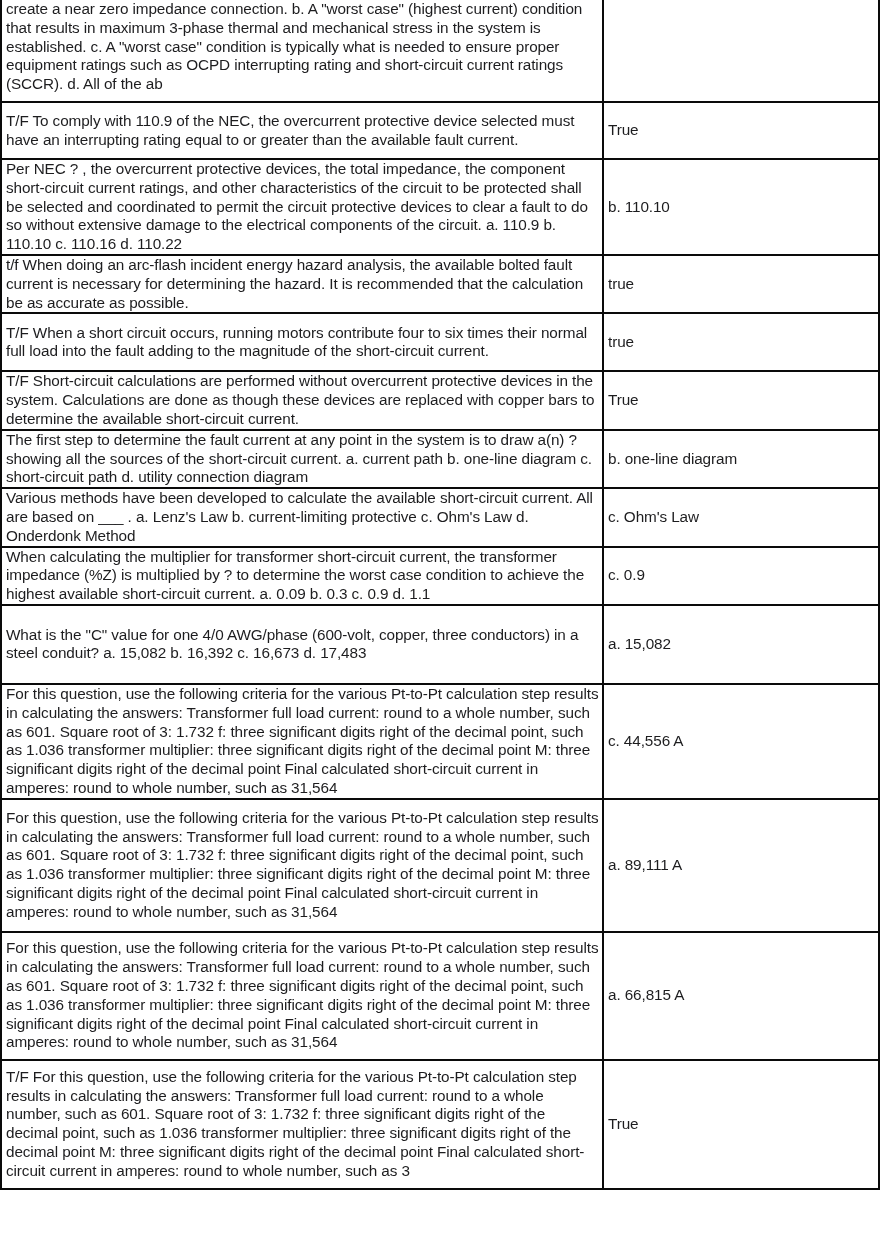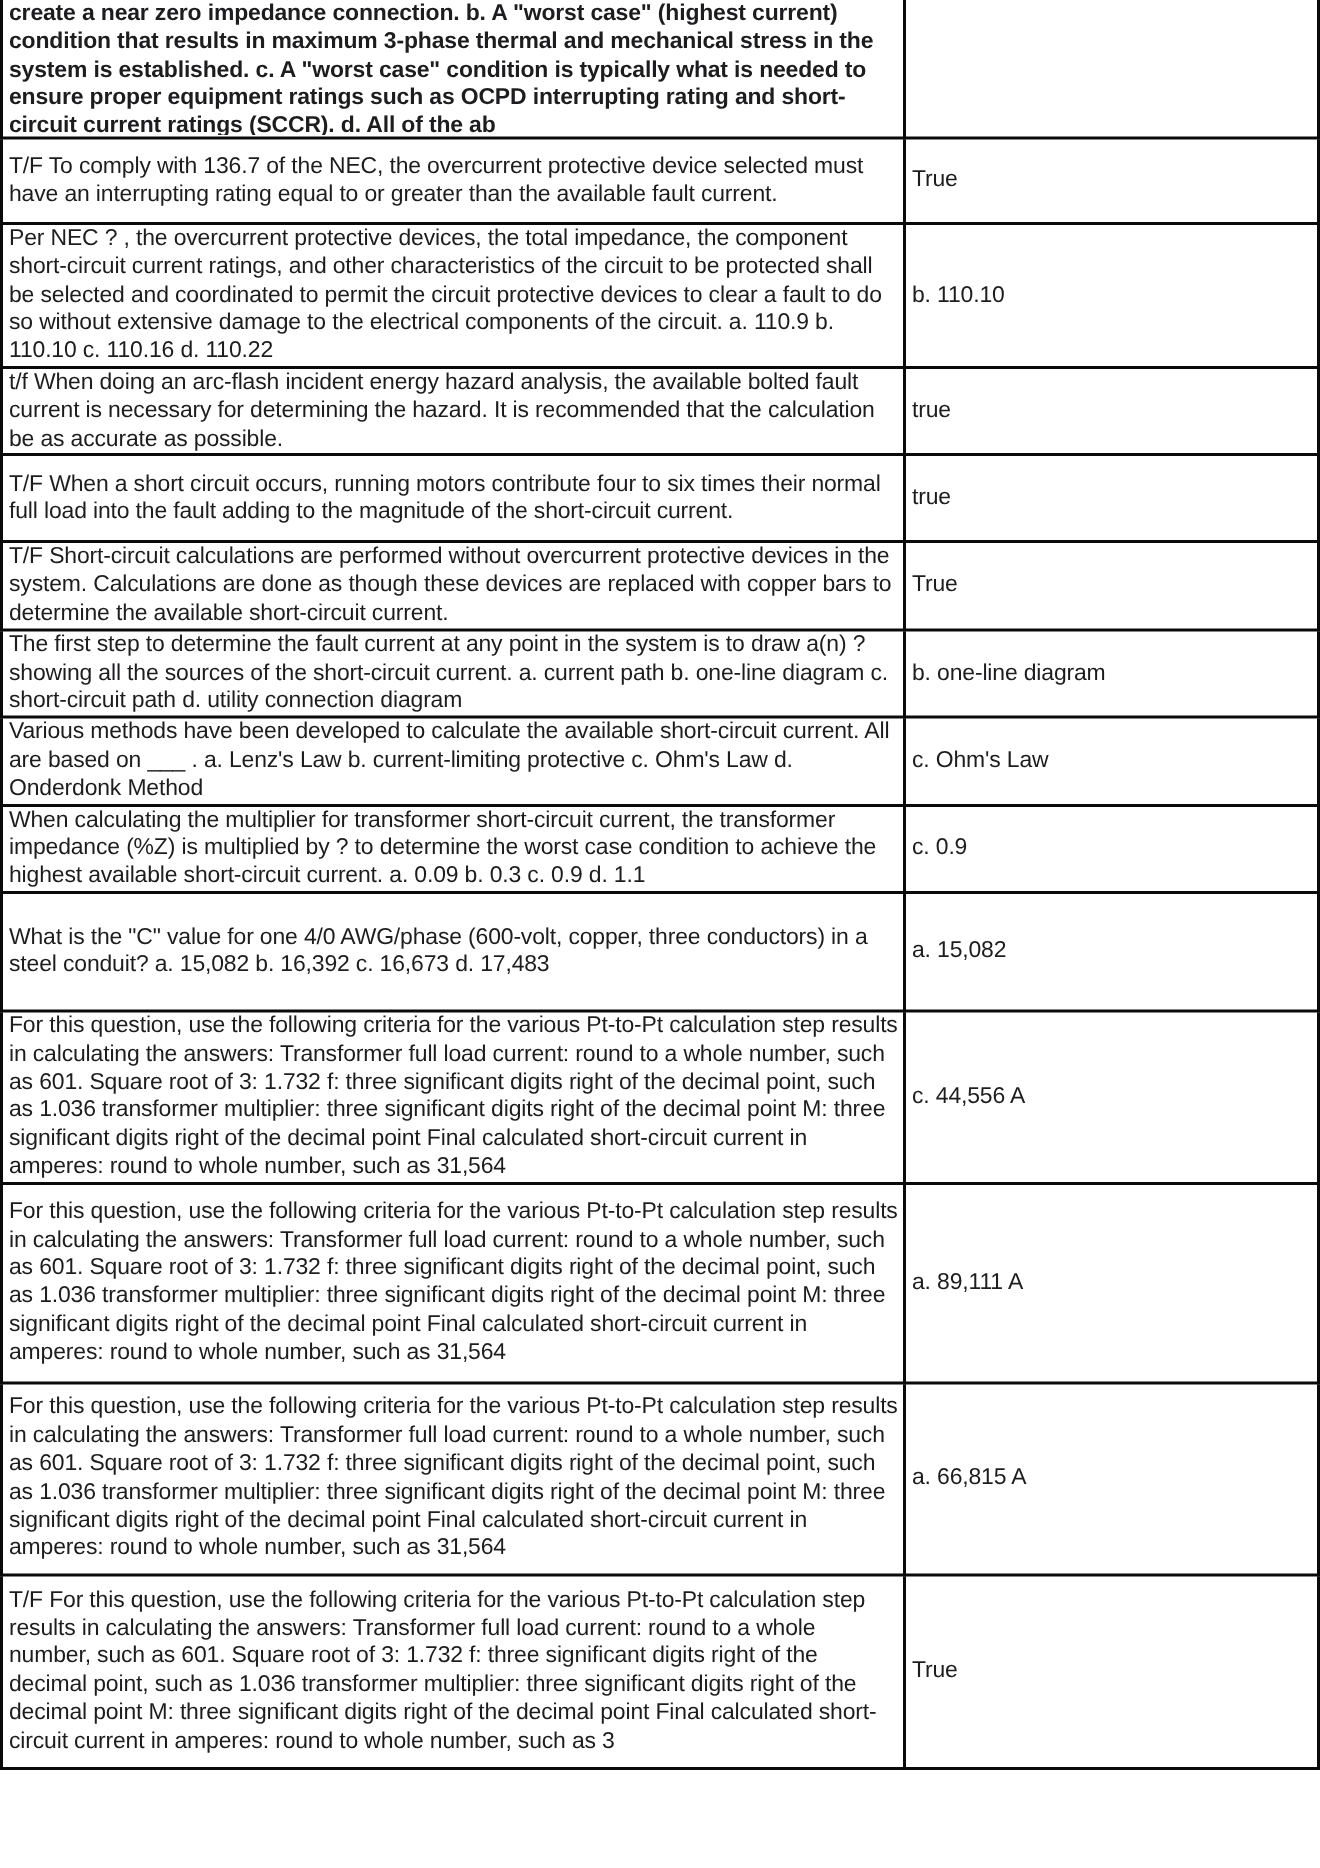--- a/index.html
+++ b/index.html
@@ -33,23 +33,22 @@
   td.answer-cell {
     padding-left: 7px;
     padding-right: 4px;
   }
   
   tr.clipped td {
     border-top: none;
     vertical-align: top;
   }
   tr.clipped .clip {
-    height: 90px;
+    height: 101px;
     overflow: hidden;
-    font-weight: bold;
   }
   tr:nth-child(1) td { height: 91px; }
   tr:nth-child(2) td { height: 55px; }
   tr:nth-child(3) td { height: 94px; }
   tr:nth-child(4) td,
   tr:nth-child(5) td,
   tr:nth-child(6) td,
   tr:nth-child(7) td,
   tr:nth-child(8) td,
   tr:nth-child(9) td { height: 56px; }
@@ -69,21 +68,21 @@
     <col style="width:276px">
   </colgroup>
   <tbody>
     <tr class="clipped">
       <td class="question-cell">
         <div class="clip">create a near zero impedance connection. b. A "worst case" (highest current) condition that results in maximum 3-phase thermal and mechanical stress in the system is established. c. A "worst case" condition is typically what is needed to ensure proper equipment ratings such as OCPD interrupting rating and short-circuit current ratings (SCCR). d. All of the ab</div>
       </td>
       <td class="answer-cell"></td>
     </tr>
     <tr>
-      <td class="question-cell">T/F To comply with 136.7 of the NEC, the overcurrent protective device selected must have an interrupting rating equal to or greater than the available fault current.</td>
+      <td class="question-cell">T/F To comply with 110.9 of the NEC, the overcurrent protective device selected must have an interrupting rating equal to or greater than the available fault current.</td>
       <td class="answer-cell">True</td>
     </tr>
     <tr>
       <td class="question-cell">Per NEC ? , the overcurrent protective devices, the total impedance, the component short-circuit current ratings, and other characteristics of the circuit to be protected shall be selected and coordinated to permit the circuit protective devices to clear a fault to do so without extensive damage to the electrical components of the circuit. a. 110.9 b. 110.10 c. 110.16 d. 110.22</td>
       <td class="answer-cell">b. 110.10</td>
     </tr>
     <tr>
       <td class="question-cell">t/f When doing an arc-flash incident energy hazard analysis, the available bolted fault current is necessary for determining the hazard. It is recommended that the calculation be as accurate as possible.</td>
       <td class="answer-cell">true</td>
     </tr>

